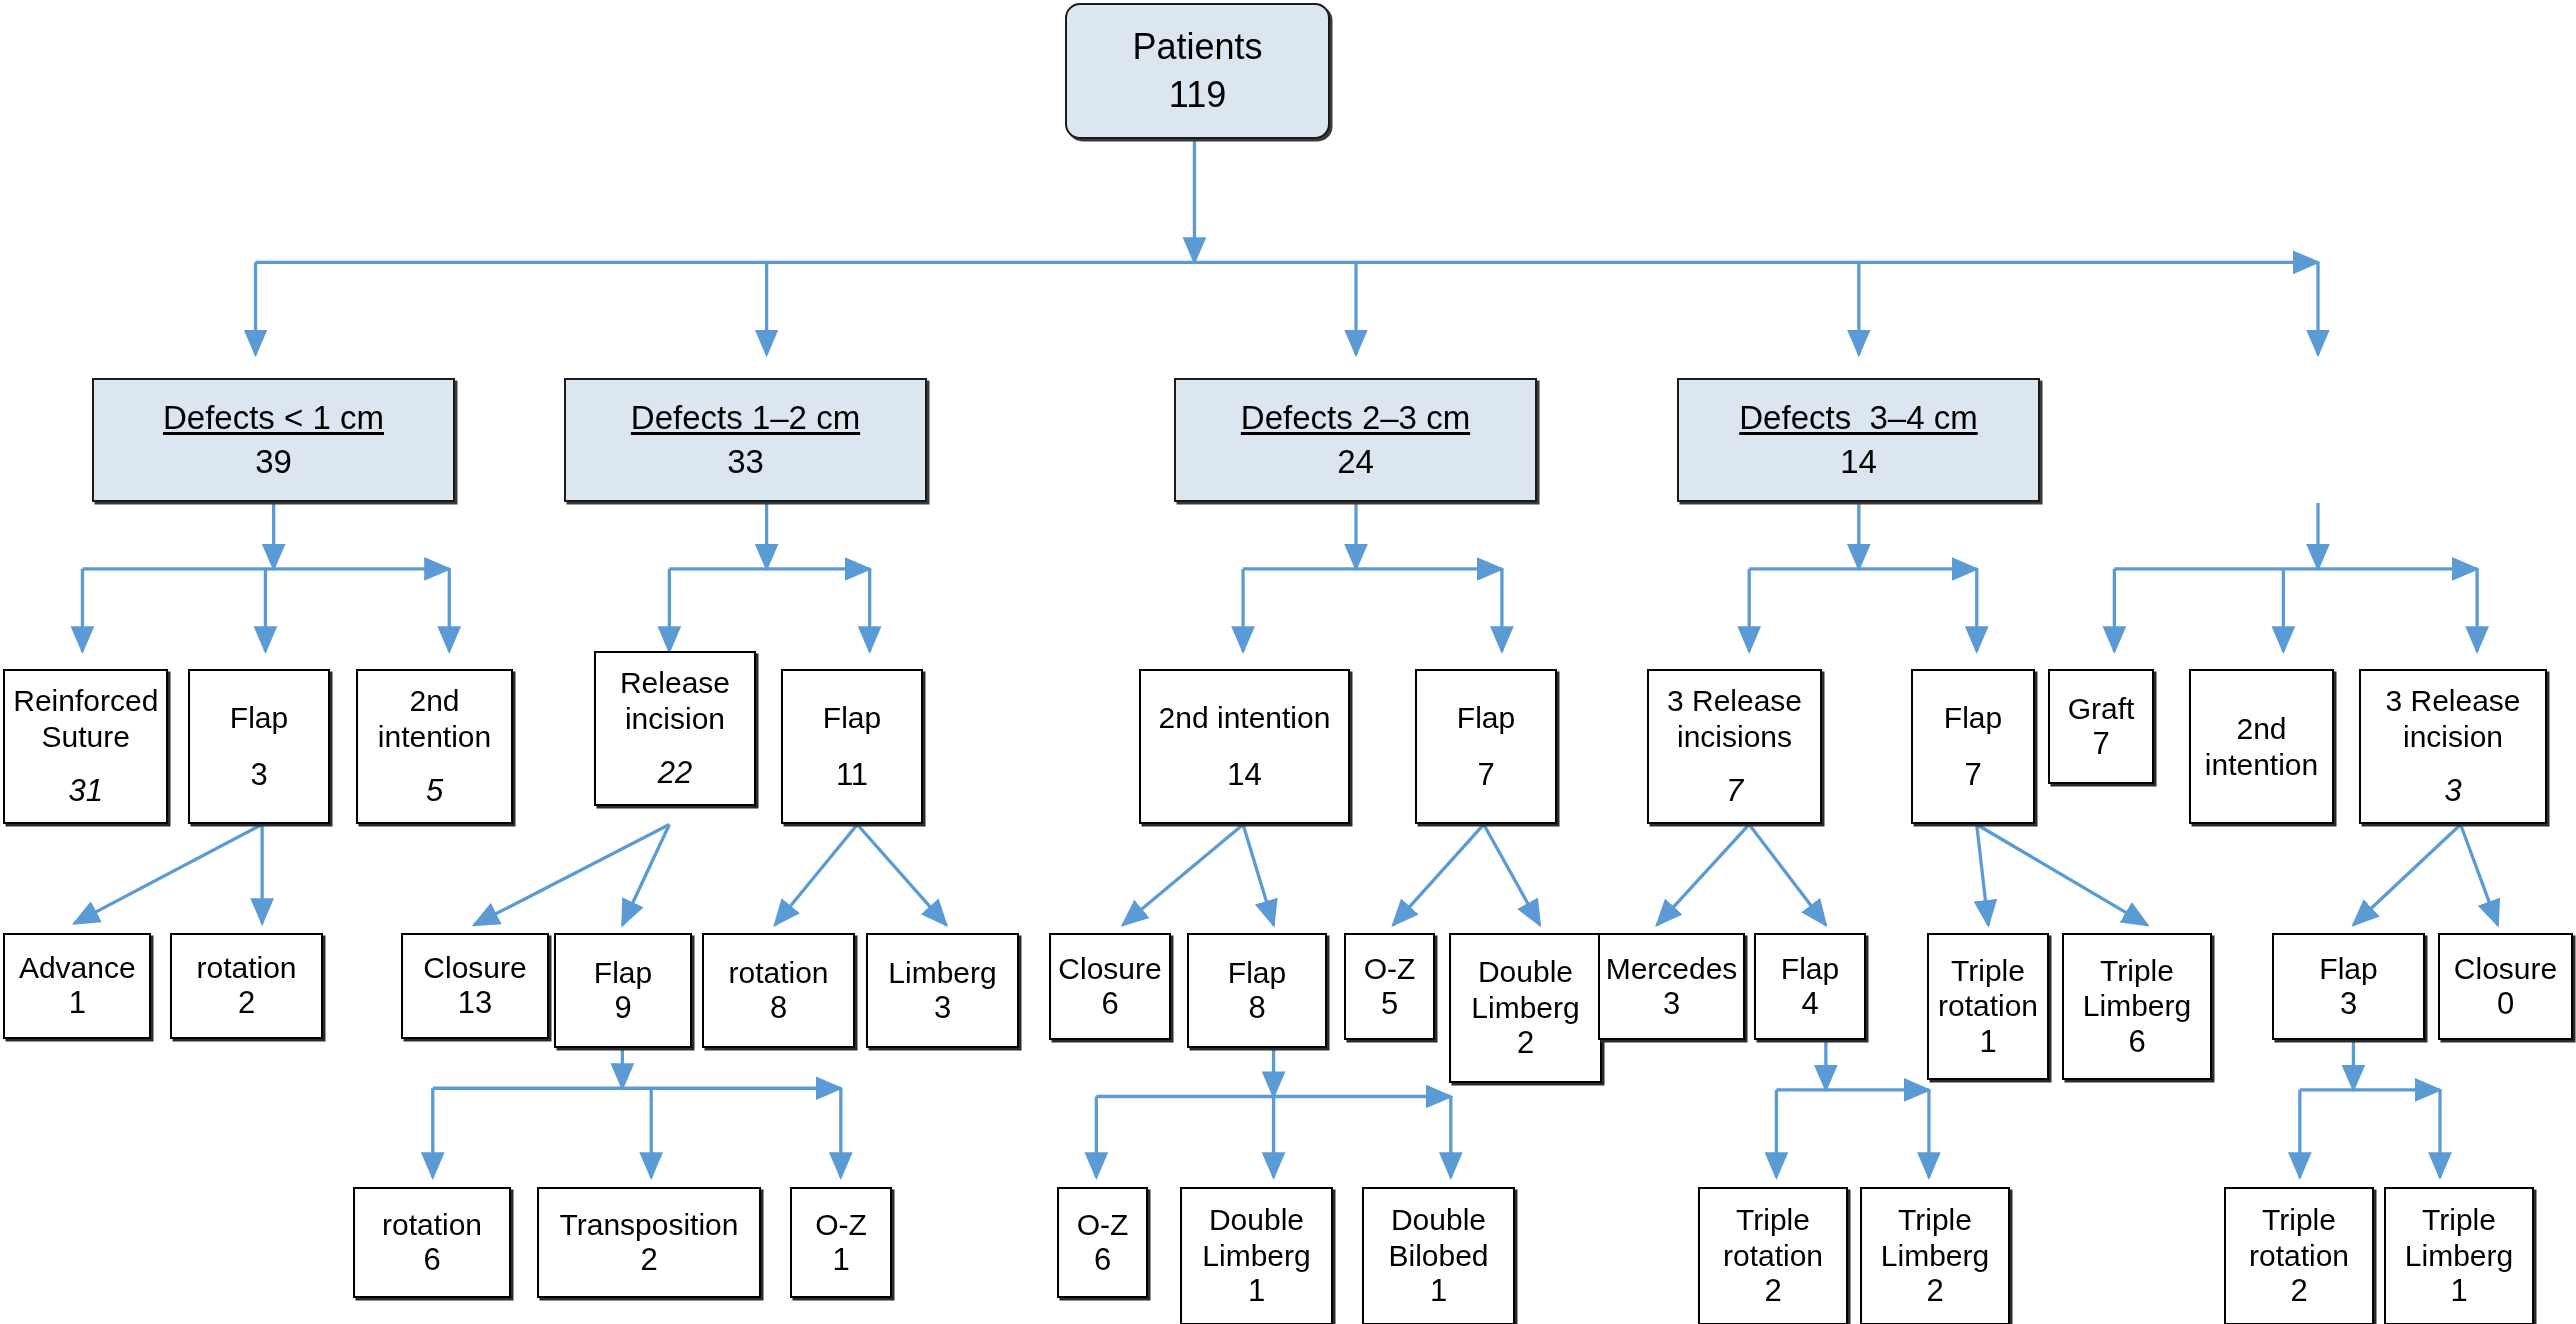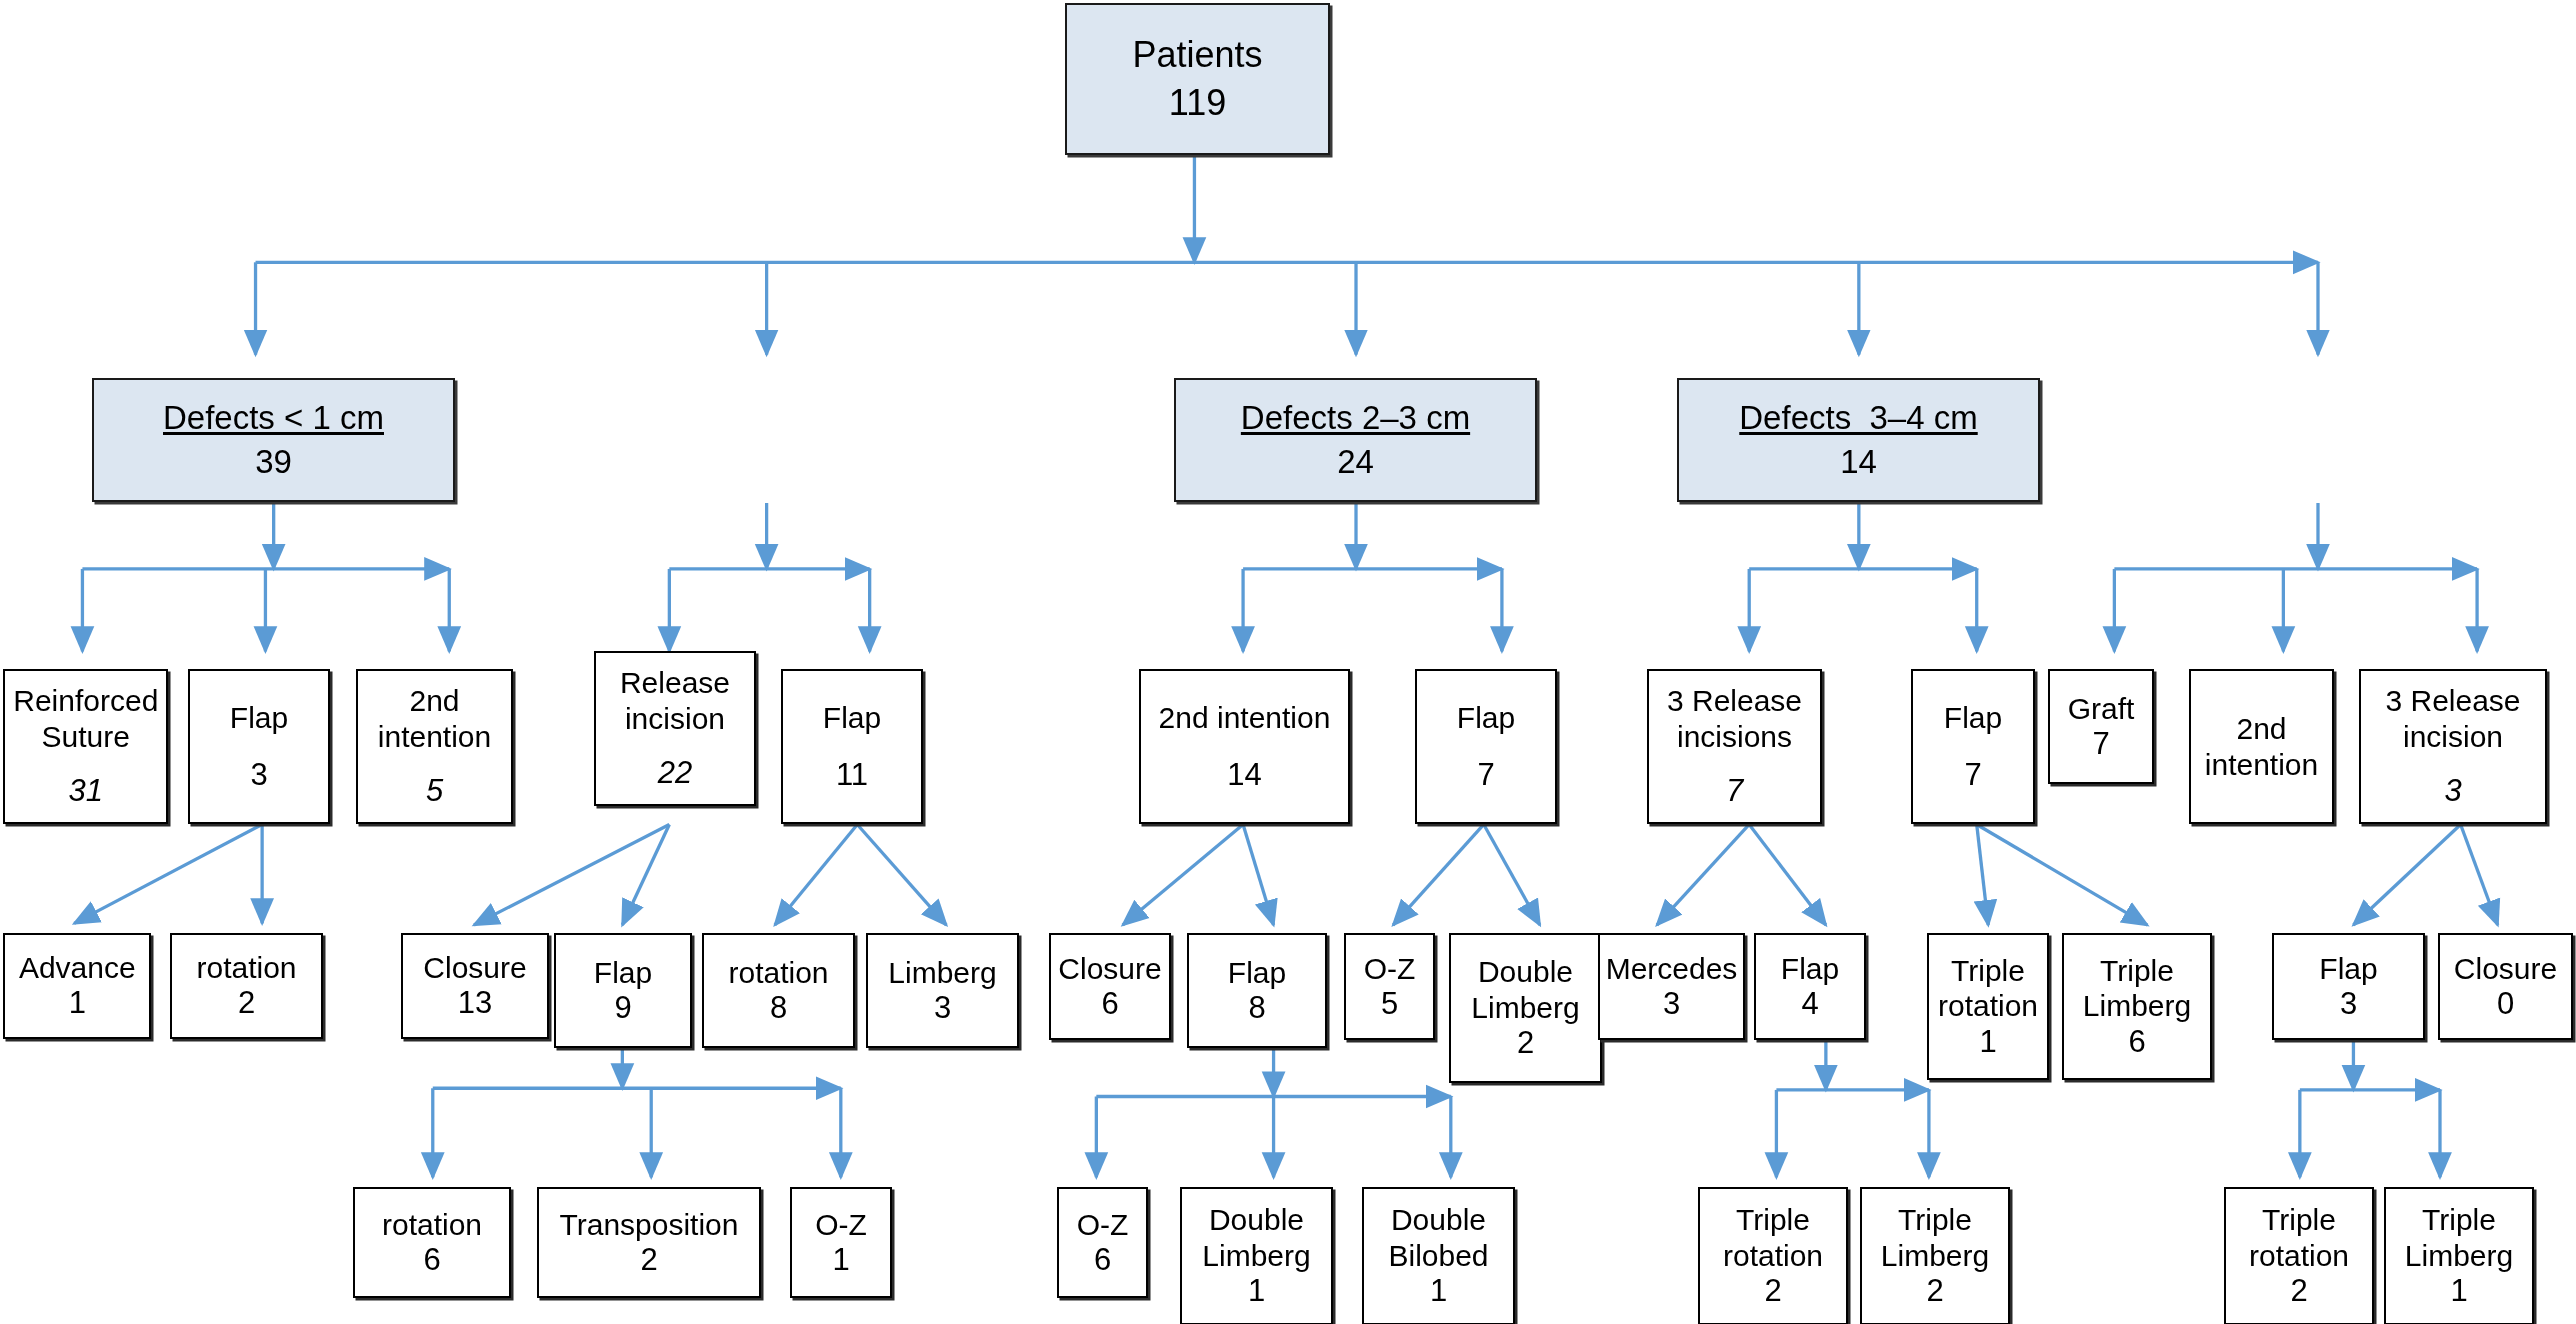--- a/index.html
+++ b/index.html
@@ -132,28 +132,32 @@
       <path d="M2985,1000 L2855,1122"></path>
       <path d="M2985,1000 L3030,1122"></path>
 
       <path d="M2855,1262 L2855,1322" marker-end=""></path>
       <path d="M2790,1322 L2960,1322" marker-end=""></path>
       <path d="M2790,1322 L2790,1428"></path>
       <path d="M2960,1322 L2960,1428"></path>
     </g>
   </svg>
 
-  <div class="node blue" style="left:1065px;top:3.3px;width:265px;height:152px;">
+  <div class="node blue" style="left:1065px;top:3.3px;width:265px;height:136px;border-radius:15px;">
     <span class="lbl f44">Patients</span>
     <span class="val f44 gap6">119</span>
   </div>
 
   <div class="node blue" style="left:92px;top:378px;width:363px;height:124px;">
     <span class="lbl ul f40">Defects &lt; 1 cm</span>
     <span class="val f40 gap6">39</span>
+  </div>
+  <div class="node blue" style="left:564px;top:378px;width:363px;height:124px;">
+    <span class="lbl ul f40">Defects 1–2 cm</span>
+    <span class="val f40 gap6">33</span>
   </div>
   <div class="node blue" style="left:1174px;top:378px;width:363px;height:124px;">
     <span class="lbl ul f40">Defects 2–3 cm</span>
     <span class="val f40 gap6">24</span>
   </div>
   <div class="node blue" style="left:1677px;top:378px;width:363px;height:124px;">
     <span class="lbl ul f40">Defects  3–4 cm</span>
     <span class="val f40 gap6">14</span>
   </div>
 

